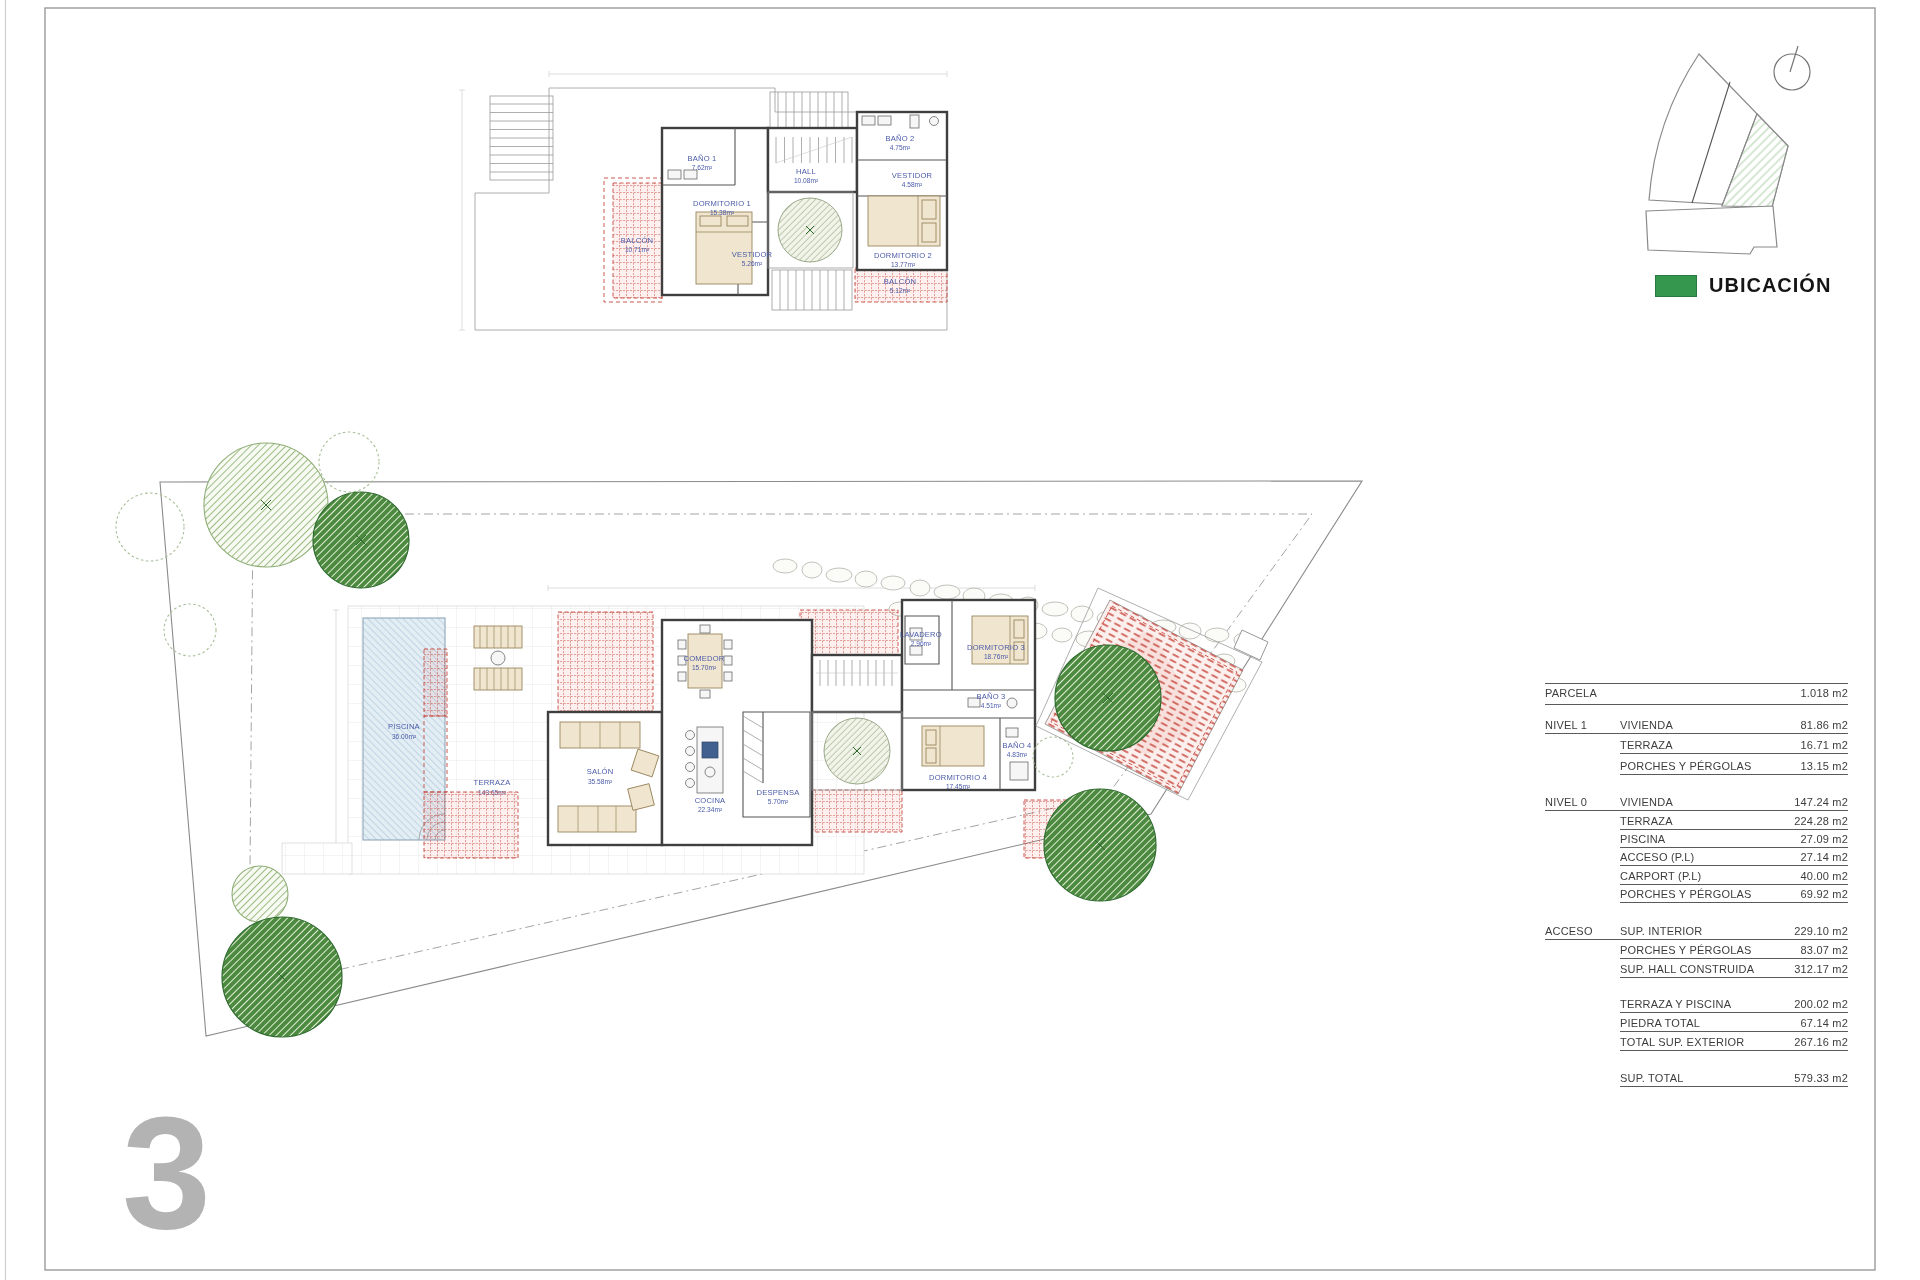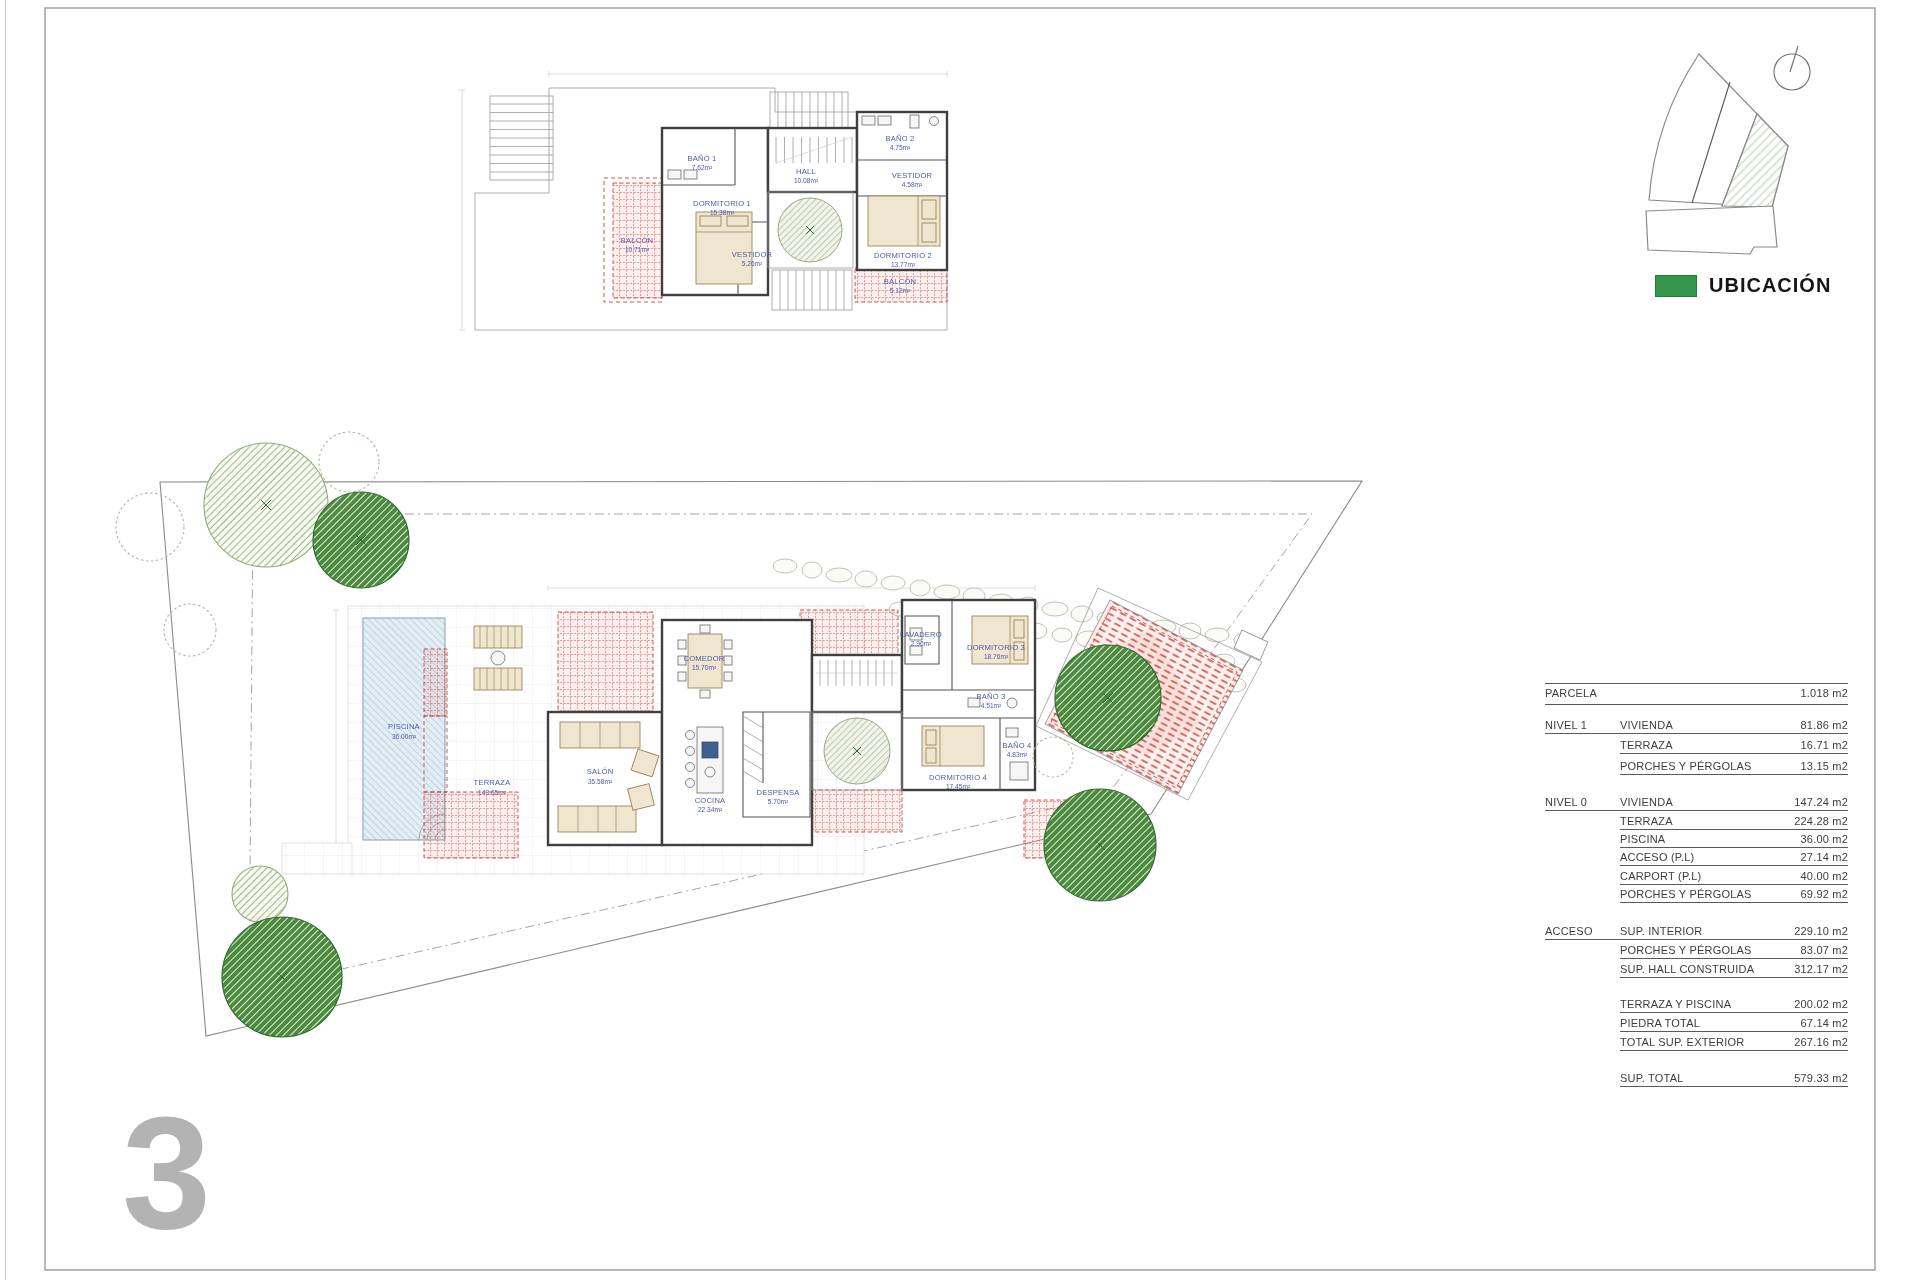--- a/index.html
+++ b/index.html
@@ -418,21 +418,21 @@
     <span class="c1"></span>
     <span class="c23">
           <span>TERRAZA</span>
           <span>224.28 m2</span>
         </span>
   </div>
   <div class="trow h2">
     <span class="c1"></span>
     <span class="c23">
           <span>PISCINA</span>
-          <span>36.00 m2</span>
+          <span>27.09 m2</span>
         </span>
   </div>
   <div class="trow h2">
     <span class="c1"></span>
     <span class="c23">
           <span>ACCESO (P.L)</span>
           <span>27.14 m2</span>
         </span>
   </div>
   <div class="trow h2">

